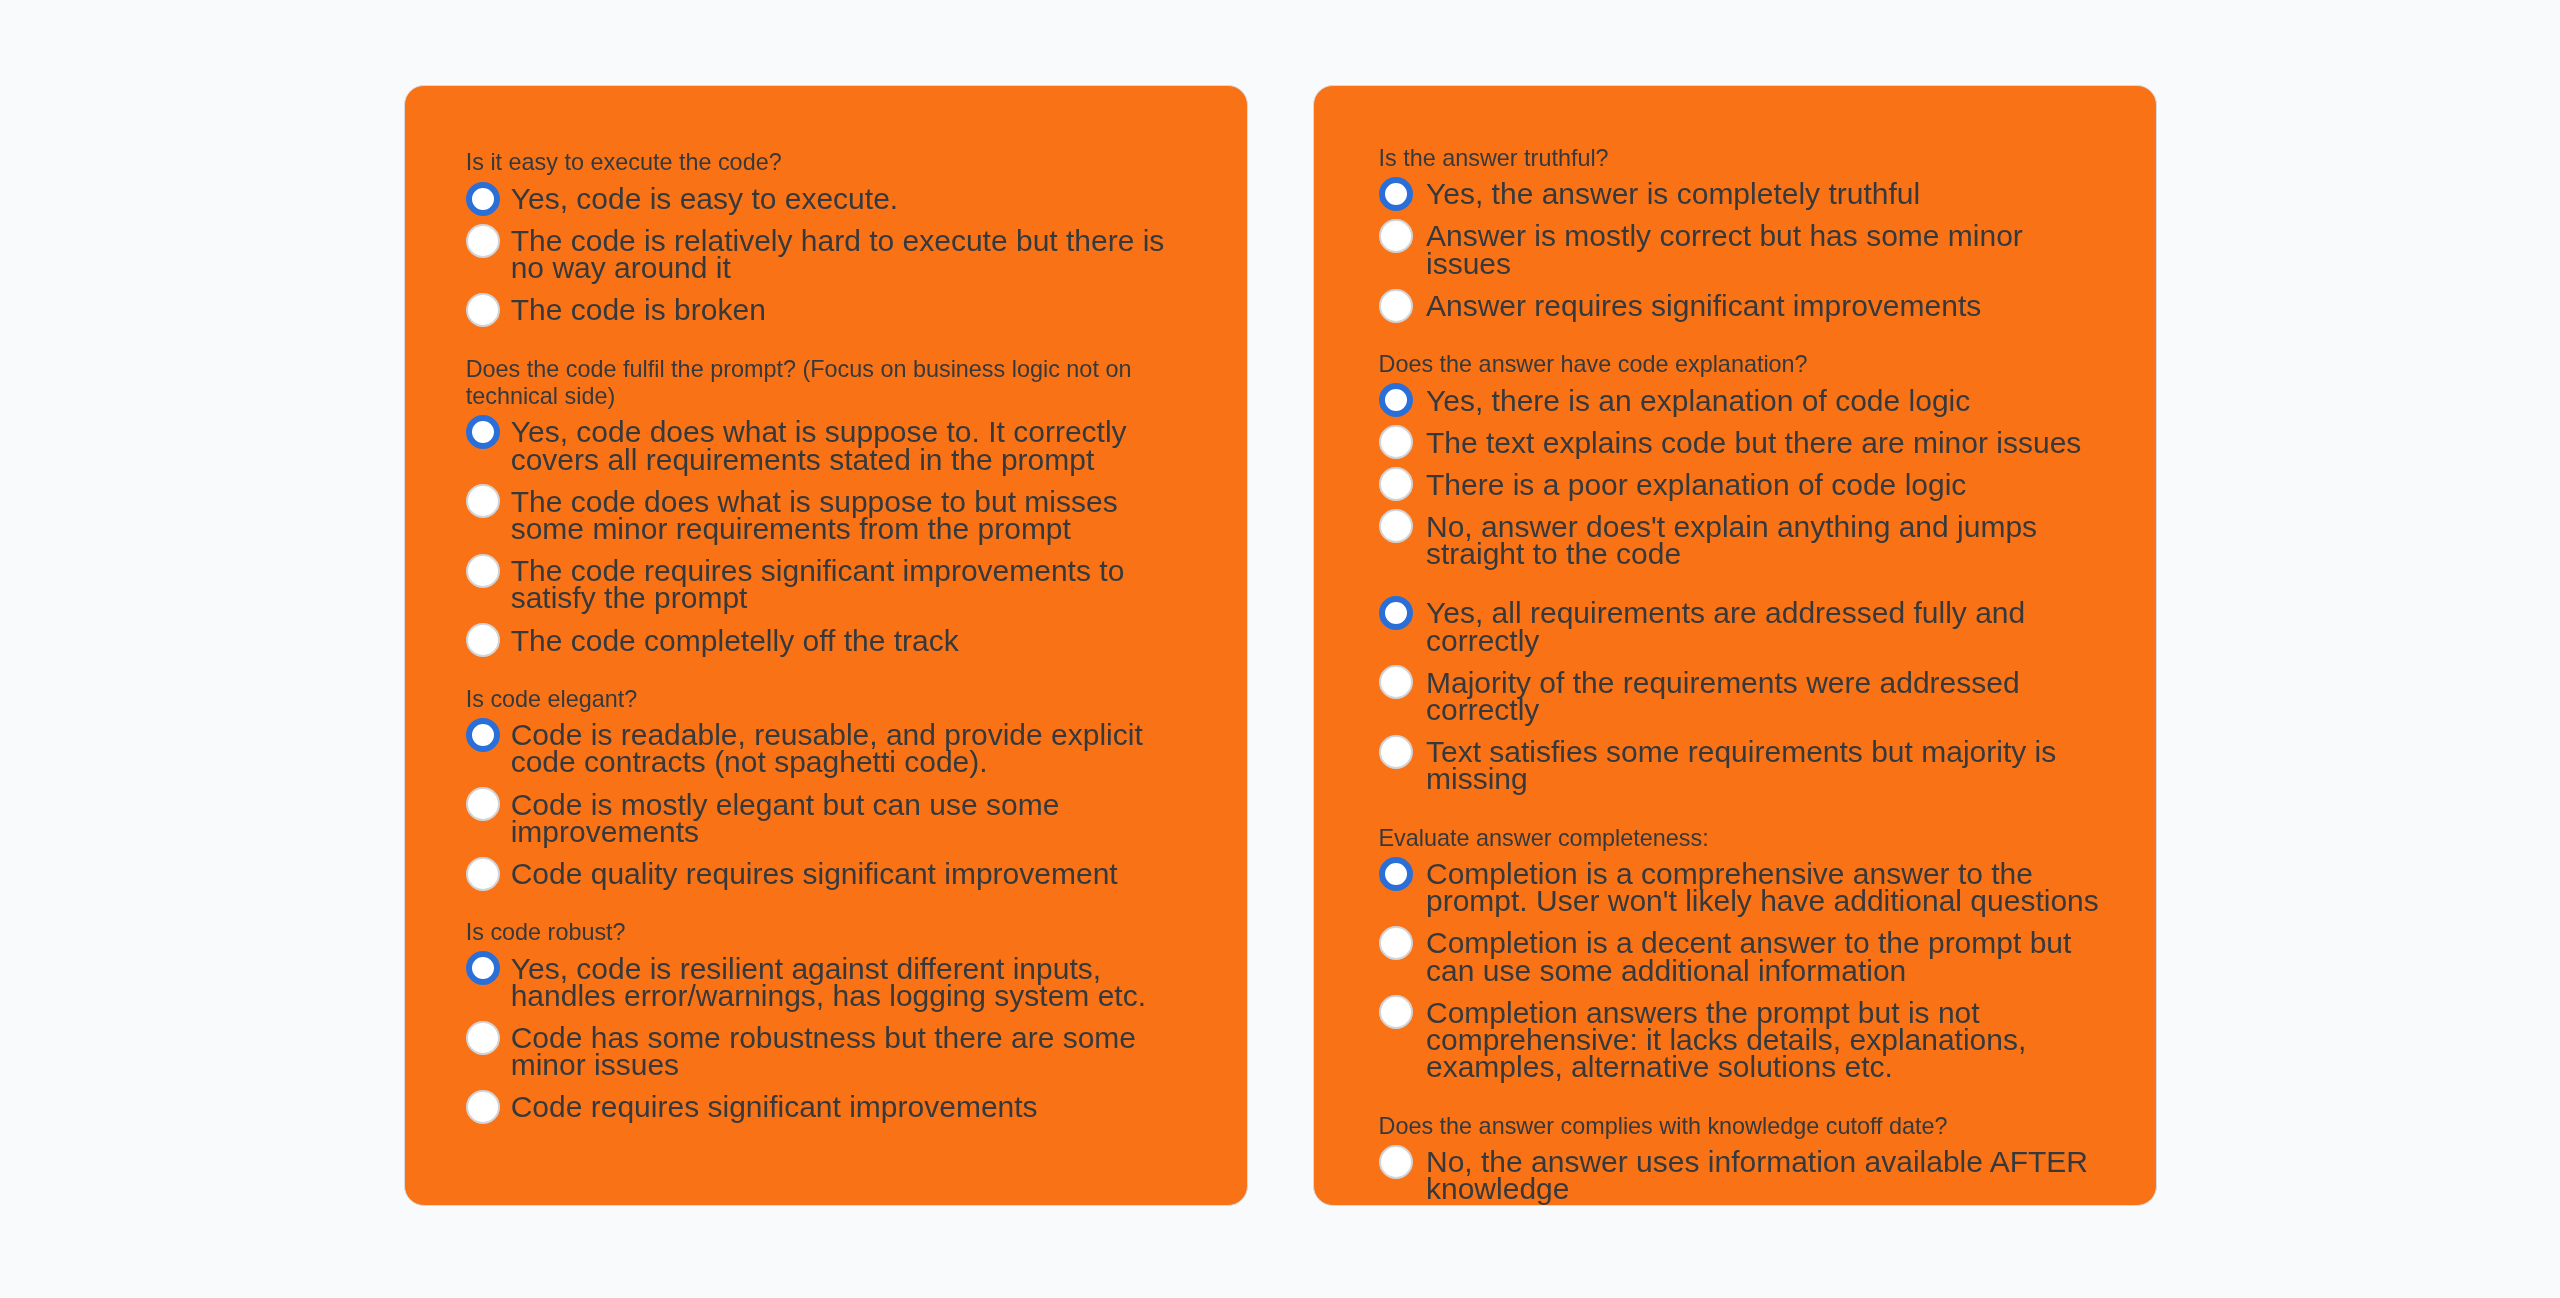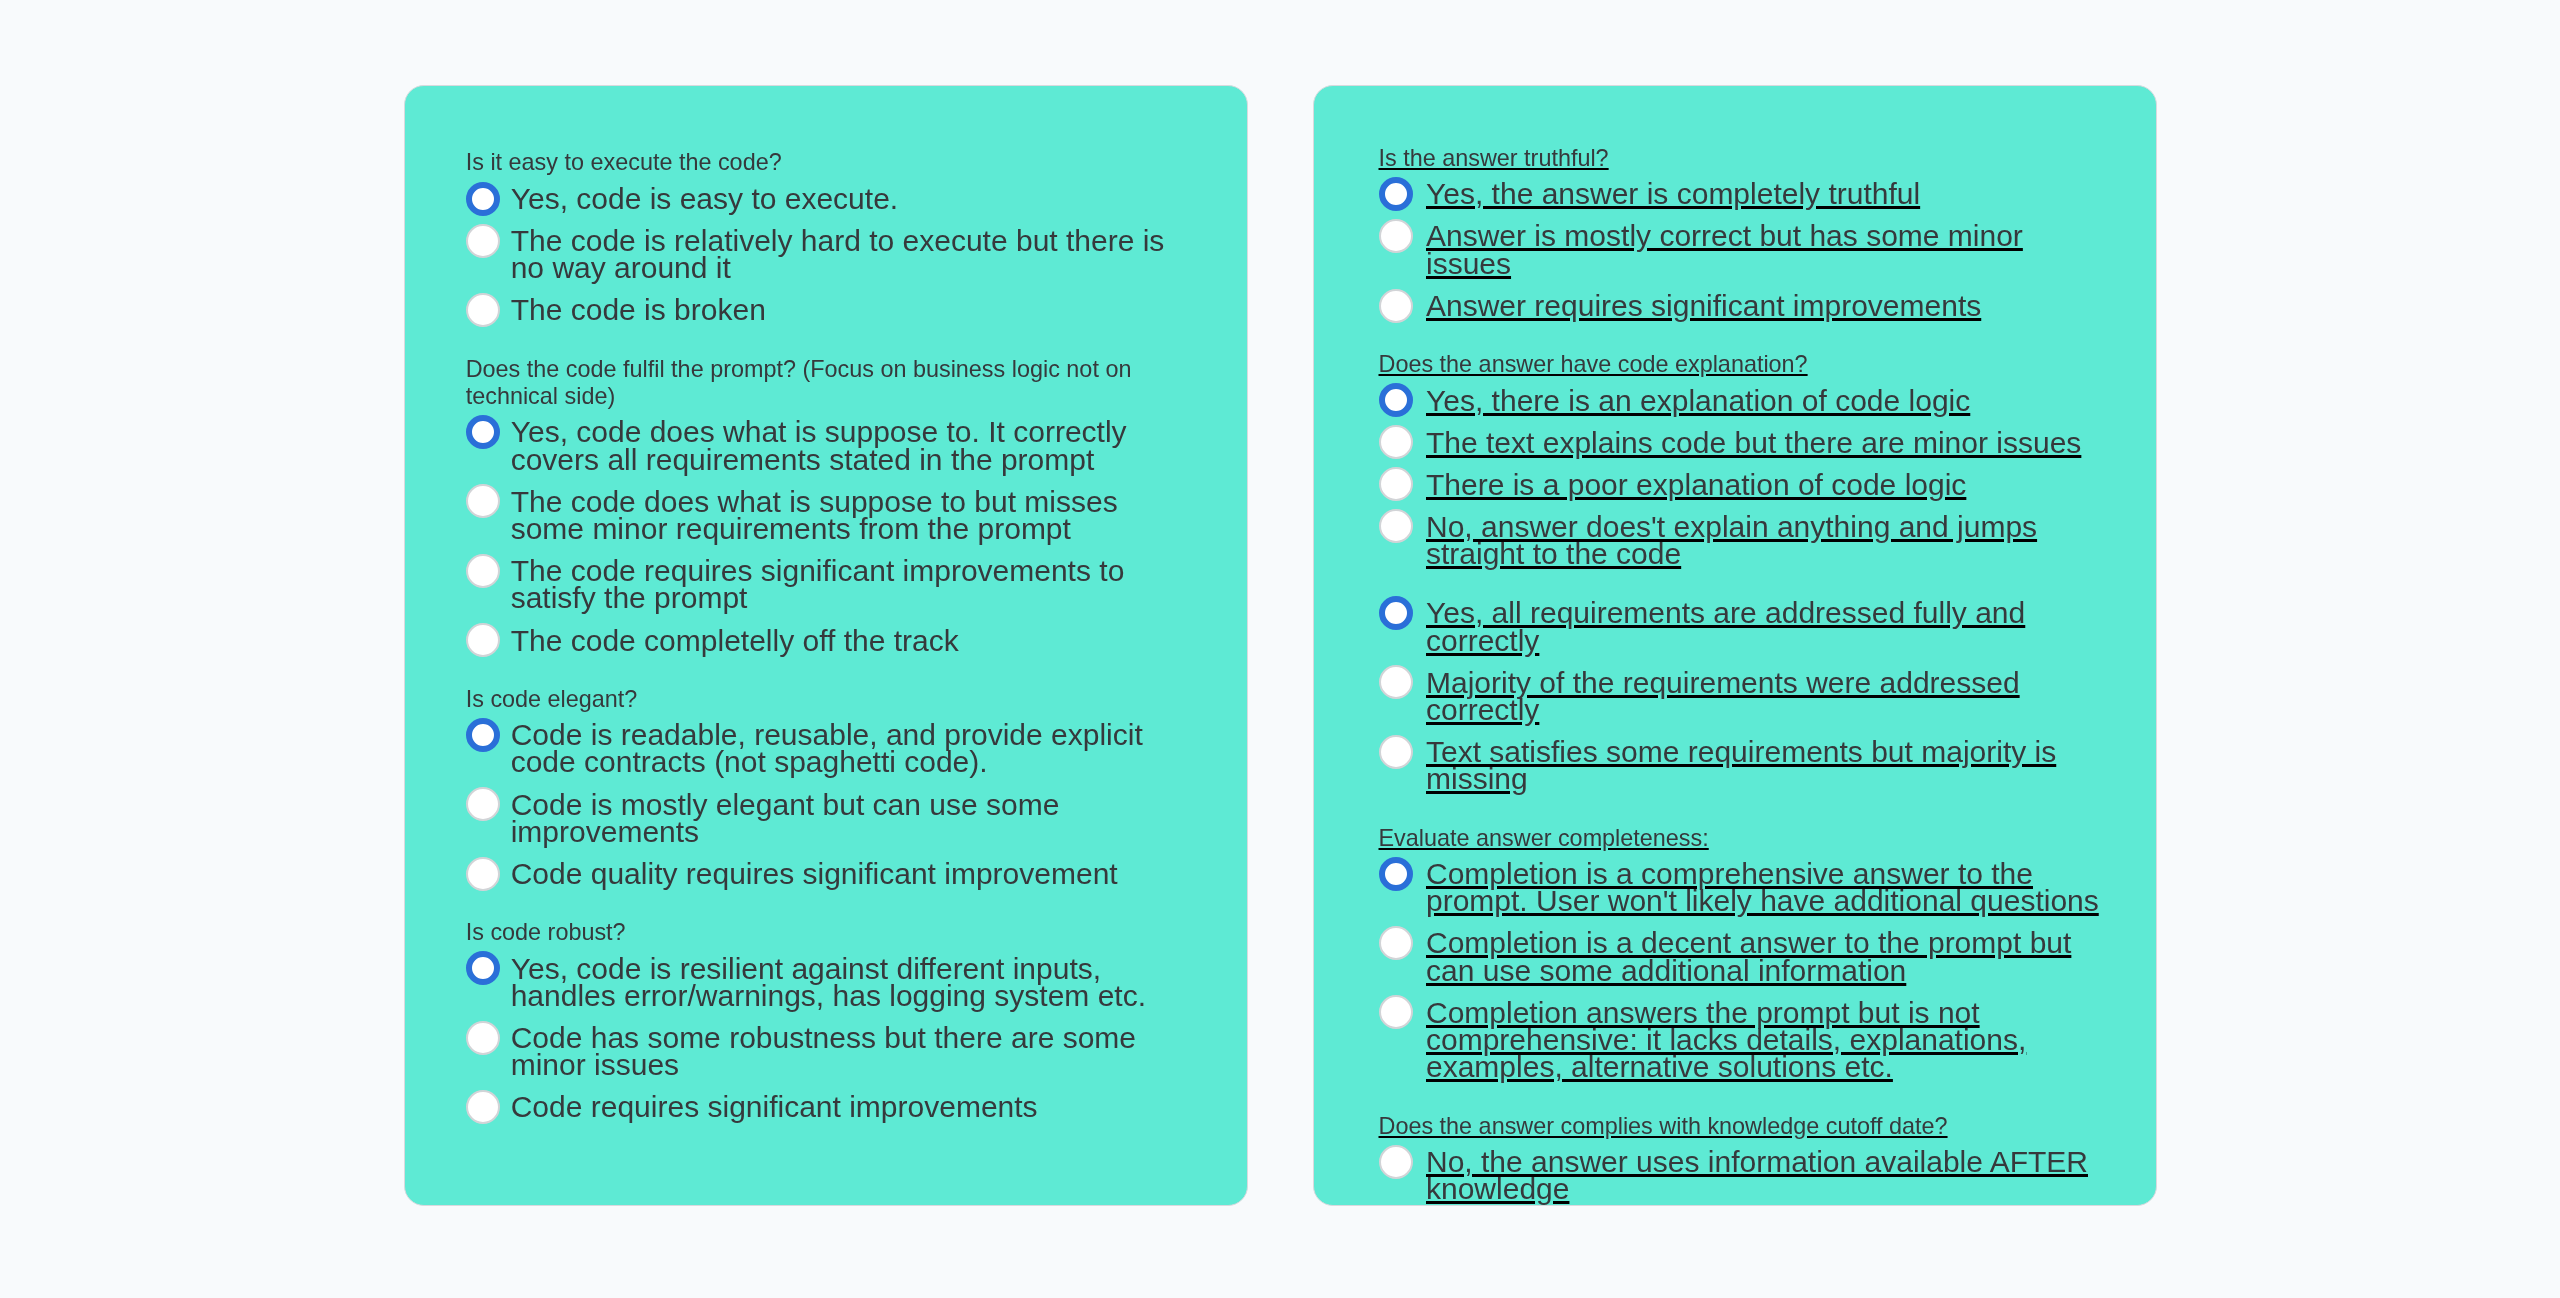--- a/index.html
+++ b/index.html
@@ -6,33 +6,33 @@
   body{
     width:2560px;height:1298px;
     background:#f8fafc;
     font-family:"Liberation Sans", sans-serif;
     -webkit-font-smoothing:antialiased;
     overflow:hidden;
   }
   .board{position:relative;width:2560px;height:1298px;}
   .card{
     position:absolute;
-    background:#5eead4;
+    background:#f97316;
     border:1.3px solid #d8dade;
     border-radius:20px;
     box-sizing:border-box;
   }
   #card-0{left:404px;top:85px;width:844px;height:1121px;}
   #card-1{left:1313px;top:85px;width:844px;height:1121px;}
   .card-inner{
     position:absolute;
     left:60.7px;top:63.4px;
     transform:translateZ(0);
   }
-  #card-1 .card-inner{left:64.5px;top:58.9px;text-decoration:underline;}
+  #card-1 .card-inner{left:64.5px;top:58.9px;}
   #card-1 .option{padding-left:47.5px;}
   .group{margin:0 0 31.9px 0;}
   .group:last-child{margin-bottom:0;}
   .question{
     font-size:23.4px;
     line-height:27.3px;
     color:#36393c;
     width:720px;
     margin:0 0 8.2px 0;
   }

